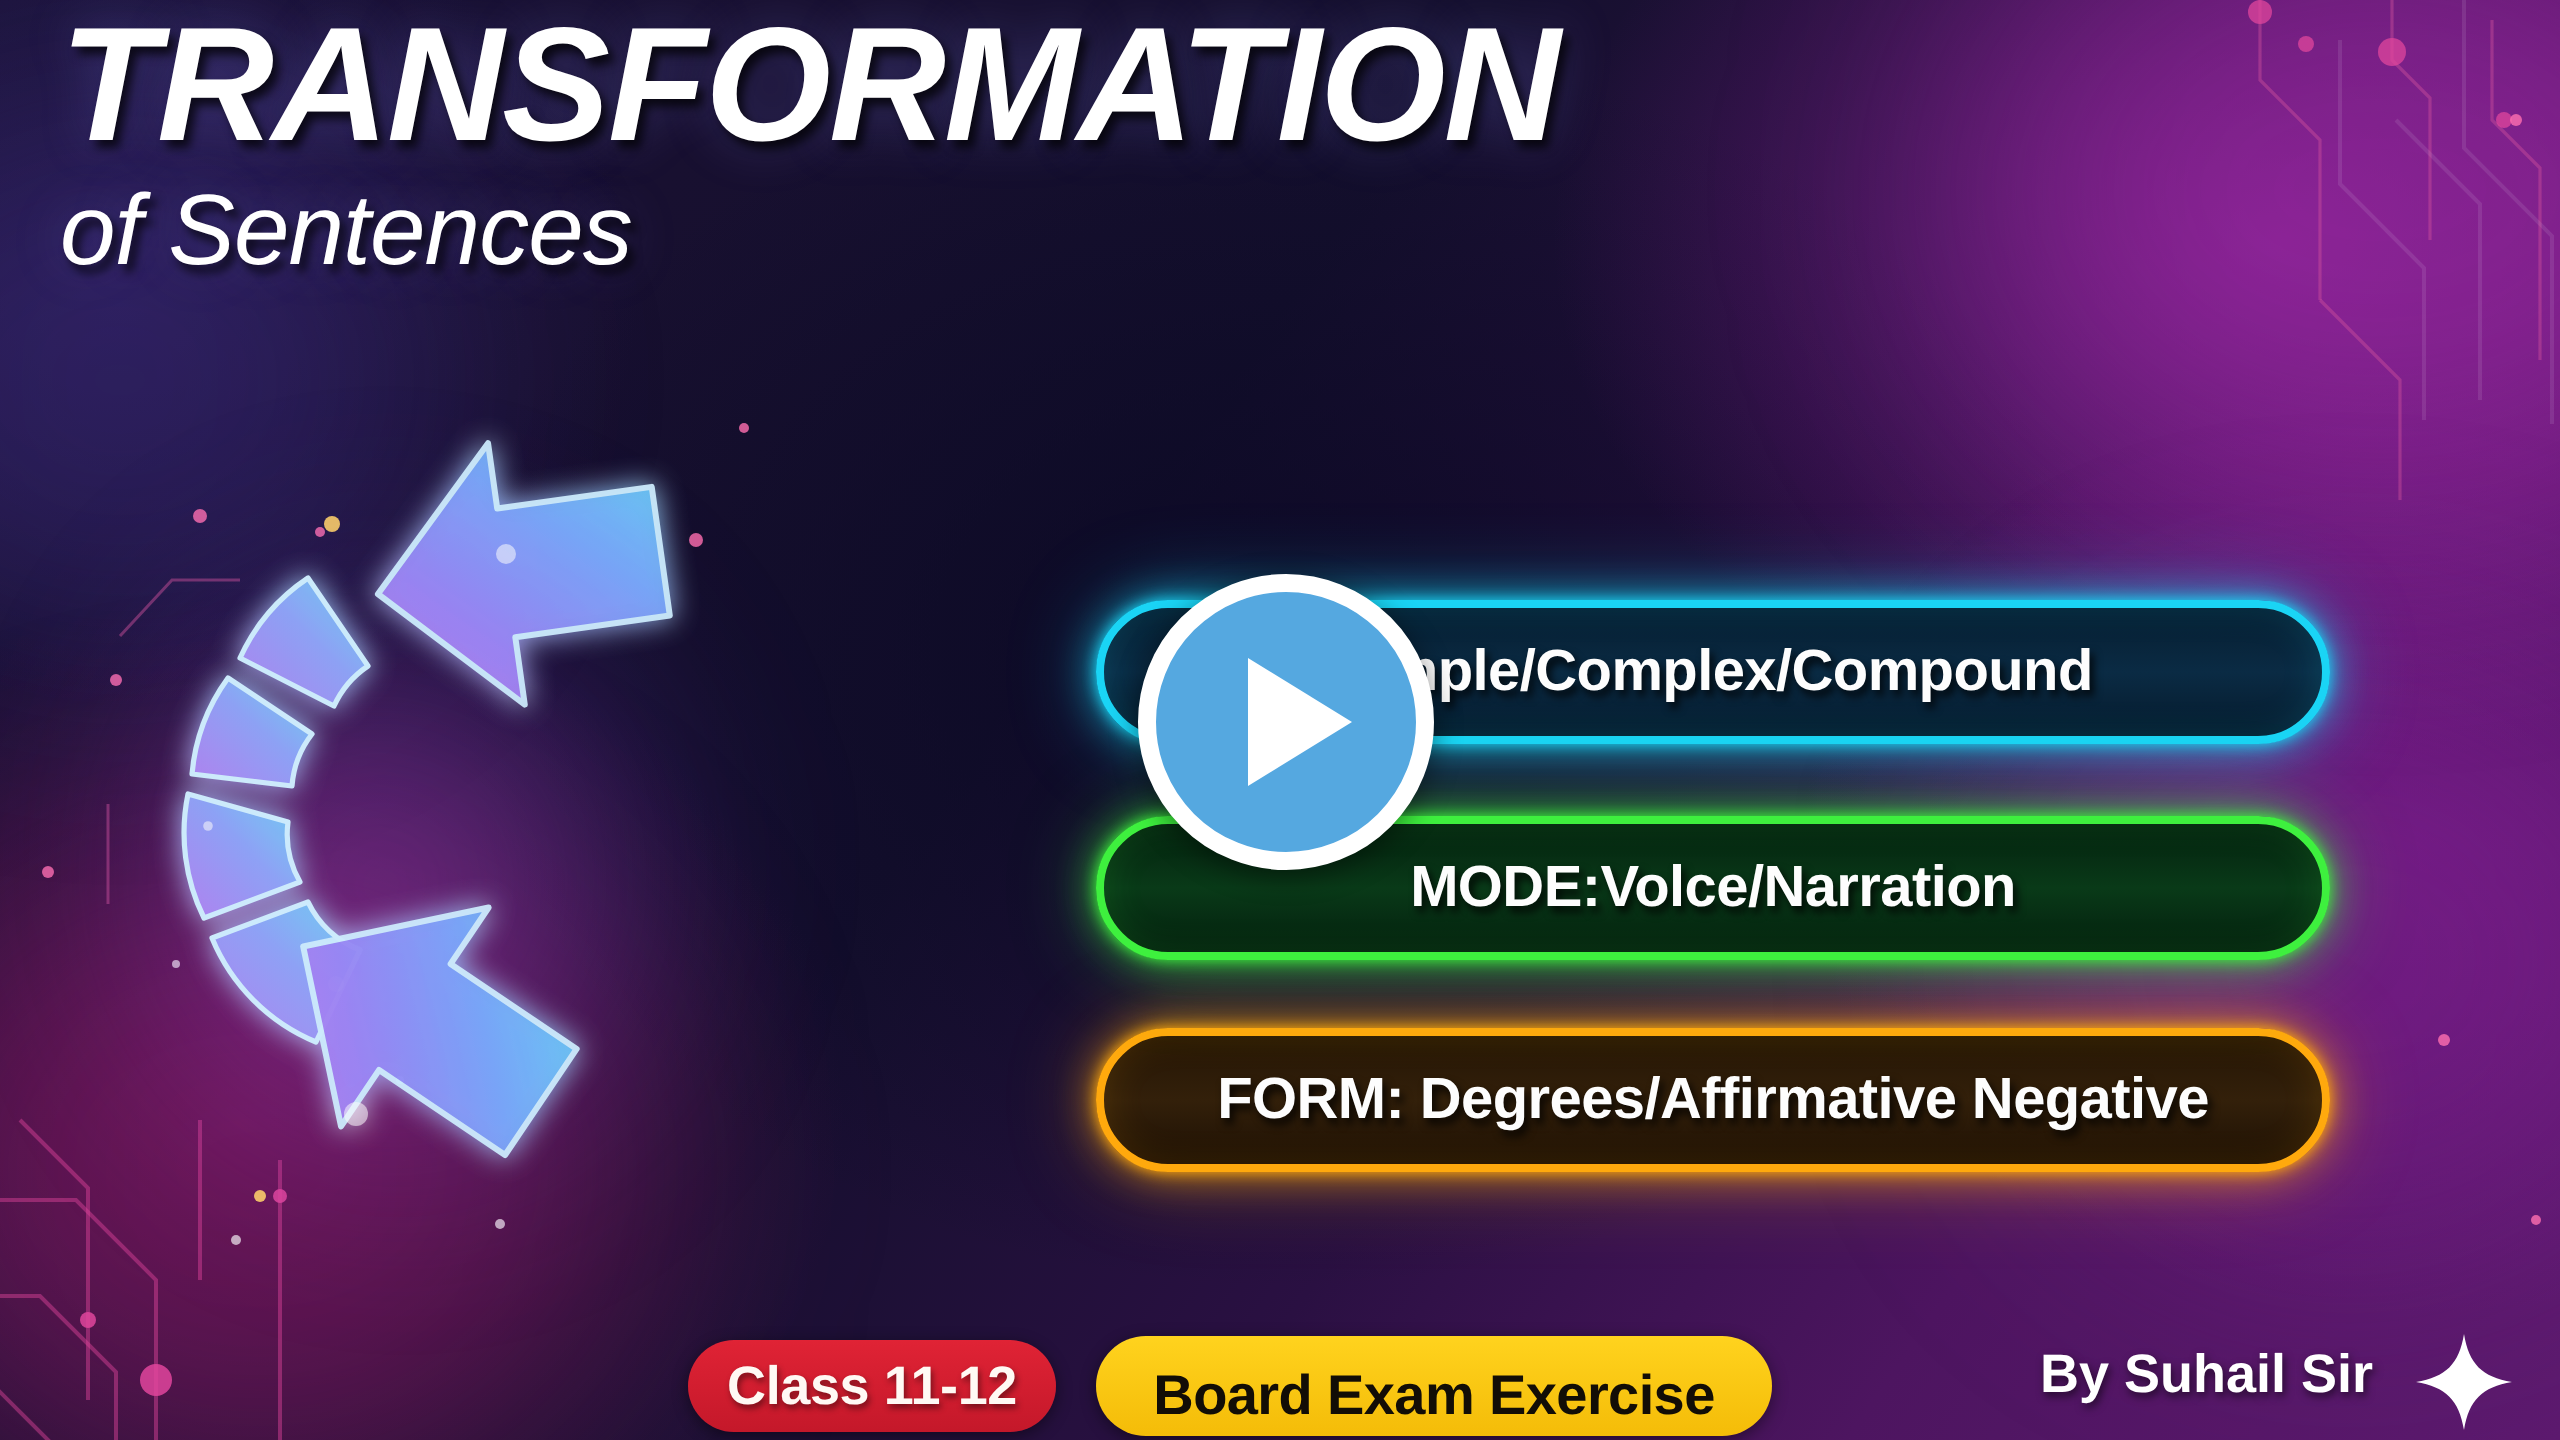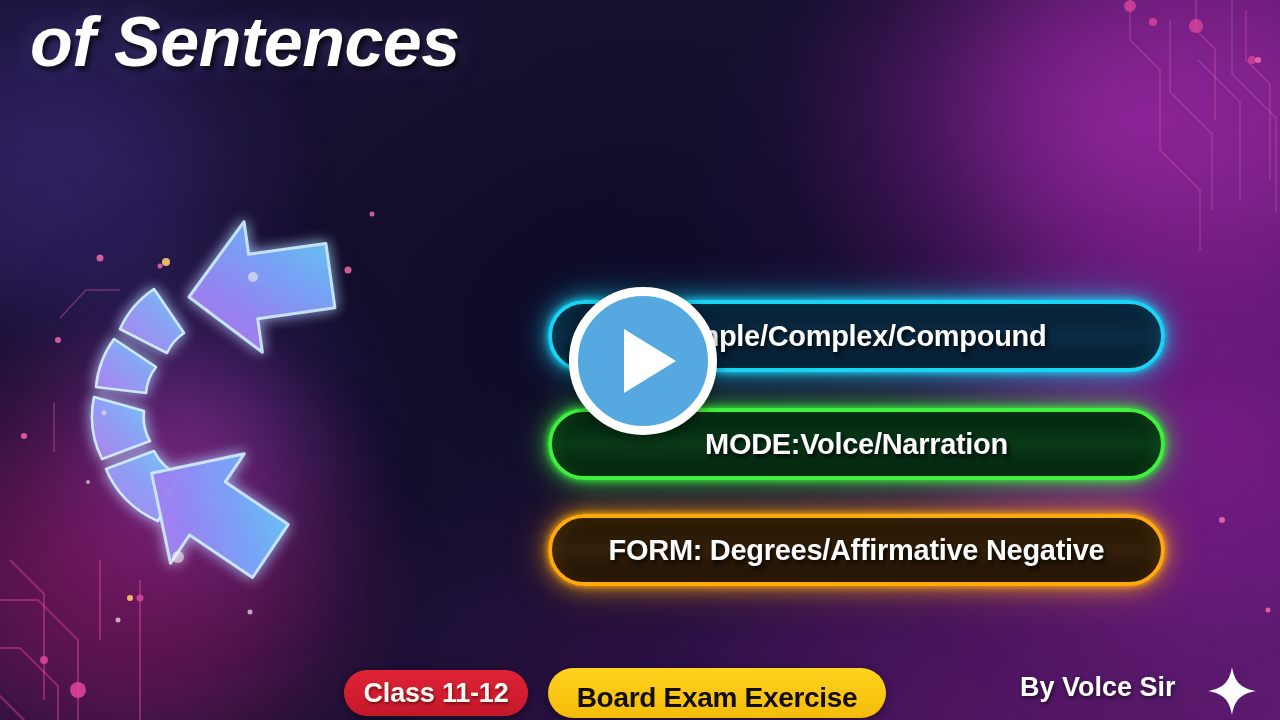--- a/index.html
+++ b/index.html
@@ -29,21 +29,21 @@
   .blob-d{ width:300px; height:260px; left:-90px; top:60px;  background:rgba(70,50,150,0.26); }
 
   
   .title-wrap{ position:absolute; left:30px; top:2px; }
   .title-1{
     font-size:81px; font-weight:700; font-style:italic; color:#ffffff;
     letter-spacing:-1px; line-height:1.03; white-space:nowrap;
     text-shadow:3px 4px 5px rgba(0,0,0,0.72), 0 0 26px rgba(140,140,255,0.28);
   }
   .title-2{
-    font-size:70px; font-weight:700; font-style:italic; color:#ffffff;
+    font-size:50px; font-weight:400; font-style:italic; color:#ffffff;
     letter-spacing:-0.5px; line-height:1.05; margin-top:4px; white-space:nowrap;
     text-shadow:3px 4px 5px rgba(0,0,0,0.72), 0 0 26px rgba(140,140,255,0.28);
   }
 
   .subtitle{
     position:absolute; left:460px; top:205px;
     font-size:56px; font-weight:400; color:#faf212;
     letter-spacing:-0.5px; white-space:nowrap;
     text-shadow:2px 3px 4px rgba(0,0,0,0.62), 0 0 20px rgba(250,242,18,0.22);
   }
@@ -240,20 +240,21 @@
 
       <g fill="#ffffff" fill-opacity="0.55">
         <circle cx="213" cy="72" r="5"></circle>
         <circle cx="138" cy="352" r="6"></circle>
         <circle cx="64" cy="208" r="2.4"></circle>
       </g>
     </g>
   </svg>
 
   <div class="title-wrap">
+    <div class="title-1">TRANSFORMATION</div>
     <div class="title-2">of Sentences</div>
   </div>
 
 
   <div class="pill" id="pill-0">
     <span class="pill-label">Simple/Complex/Compound</span>
   </div>
   <div class="pill" id="pill-2">
     <span class="pill-label">FORM: Degrees/Affirmative Negative</span>
   </div>
@@ -265,18 +266,18 @@
     <div class="play-tri"></div>
   </div>
 
   <div class="badge" id="badge-class">
     <span class="badge-label">Class 11-12</span>
   </div>
   <div class="badge" id="badge-exam">
     <span class="badge-label">Board Exam Exercise</span>
   </div>
 
-  <div class="credit">By Volce Sir</div>
+  <div class="credit">By Suhail Sir</div>
   <svg class="sparkle-icon" viewBox="0 0 54 54">
     <path d="M27 3 C29.5 18 36 24.5 51 27 C36 29.5 29.5 36 27 51 C24.5 36 18 29.5 3 27 C18 24.5 24.5 18 27 3 Z" fill="#ffffff"></path>
   </svg>
 
 </div>
 
 </body></html>

